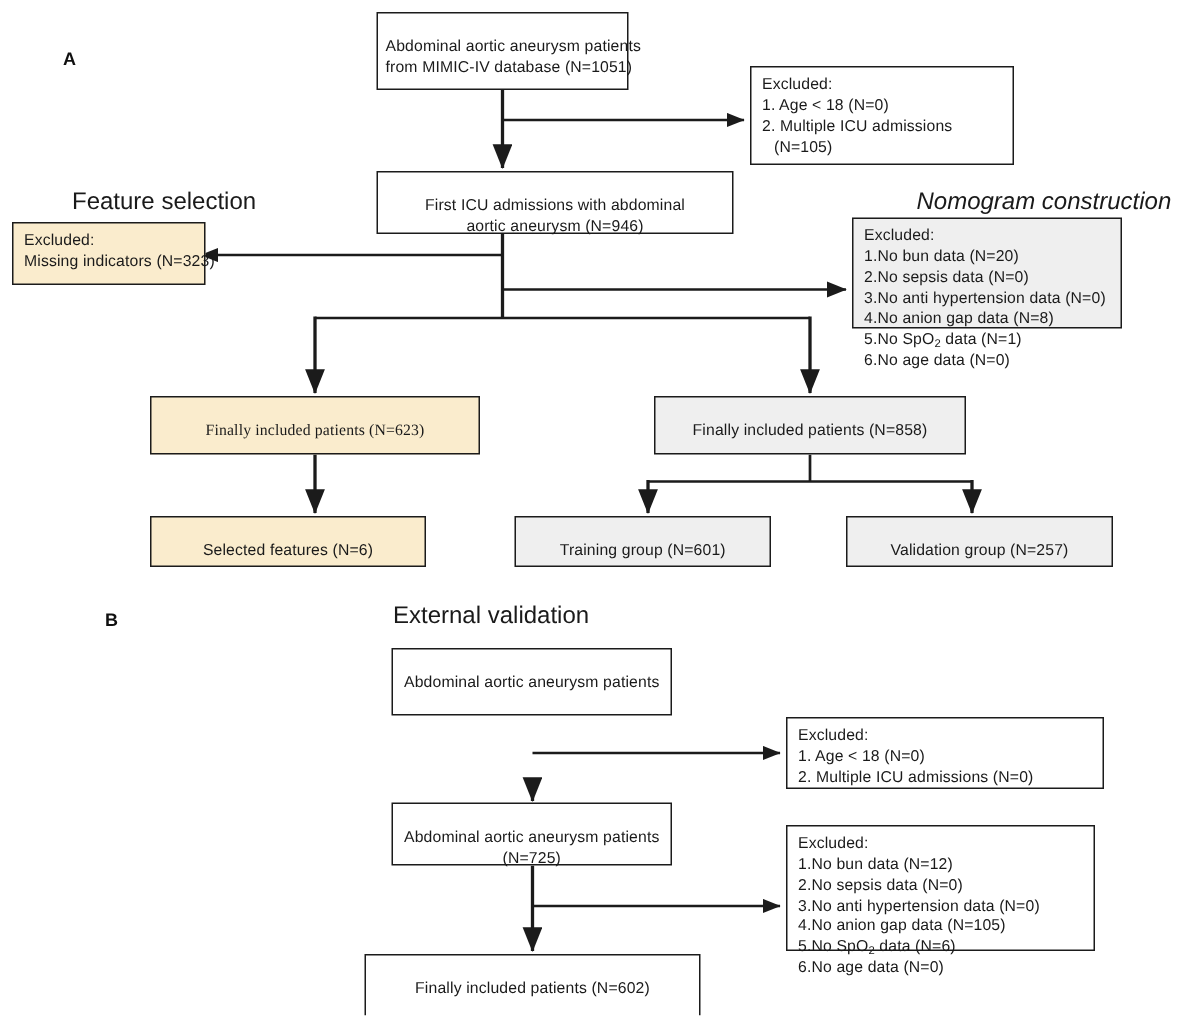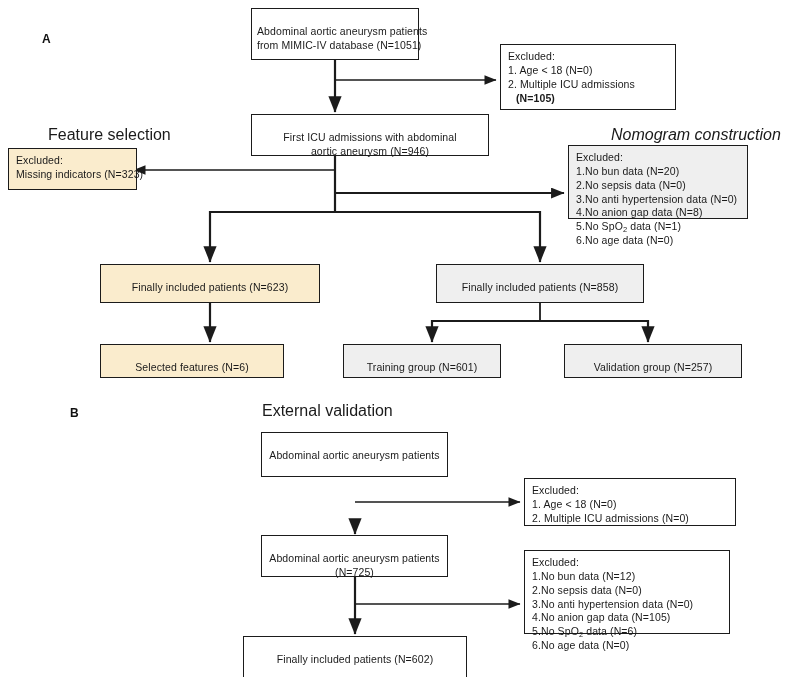--- a/index.html
+++ b/index.html
@@ -54,21 +54,20 @@
   }
   .node .inner {
     width: 100%;
   }
   .node .line {
     display: block;
     white-space: nowrap;
   }
   .node .line.indent {
     padding-left: 8px;
-    font-weight: bold;
   }
   .panel-label {
     position: absolute;
     font-size: 12px;
     font-weight: bold;
     color: #101010;
   }
   .caption {
     position: absolute;
     font-size: 16px;
@@ -186,39 +185,39 @@
       <span class="line">Excluded:</span>
       <span class="line">1.No bun data (N=20)</span>
       <span class="line">2.No sepsis data (N=0)</span>
       <span class="line">3.No anti hypertension data (N=0)</span>
       <span class="line">4.No anion gap data (N=8)</span>
       <span class="line"><span>5.No SpO</span><sub>2</sub><span> data (N=1)</span></span>
       <span class="line">6.No age data (N=0)</span>
     </div>
   </div>
 
-  <div class="node cream" style="left:100px; top:264px; width:220px; height:39px;">
+  <div class="node cream" style="left:100px; top:264px; width:220px; height:39px;font-family:Liberation Serif, serif;">
     <div class="inner">
       <span class="line">Finally included patients (N=623)</span>
     </div>
   </div>
 
   <div class="node cream" style="left:100px; top:344px; width:184px; height:29px;">
     <div class="inner">
       <span class="line">Selected features (N=6)</span>
     </div>
   </div>
 
   <div class="node grey" style="left:436px; top:264px; width:208px; height:39px;">
     <div class="inner">
       <span class="line">Finally included patients (N=858)</span>
     </div>
   </div>
 
-  <div class="node grey" style="left:343px; top:344px; width:158px; height:29px;">
+  <div class="node grey" style="left:343px; top:344px; width:171px; height:29px;">
     <div class="inner">
       <span class="line">Training group (N=601)</span>
     </div>
   </div>
 
   <div class="node grey" style="left:564px; top:344px; width:178px; height:29px;">
     <div class="inner">
       <span class="line">Validation group (N=257)</span>
     </div>
   </div>

